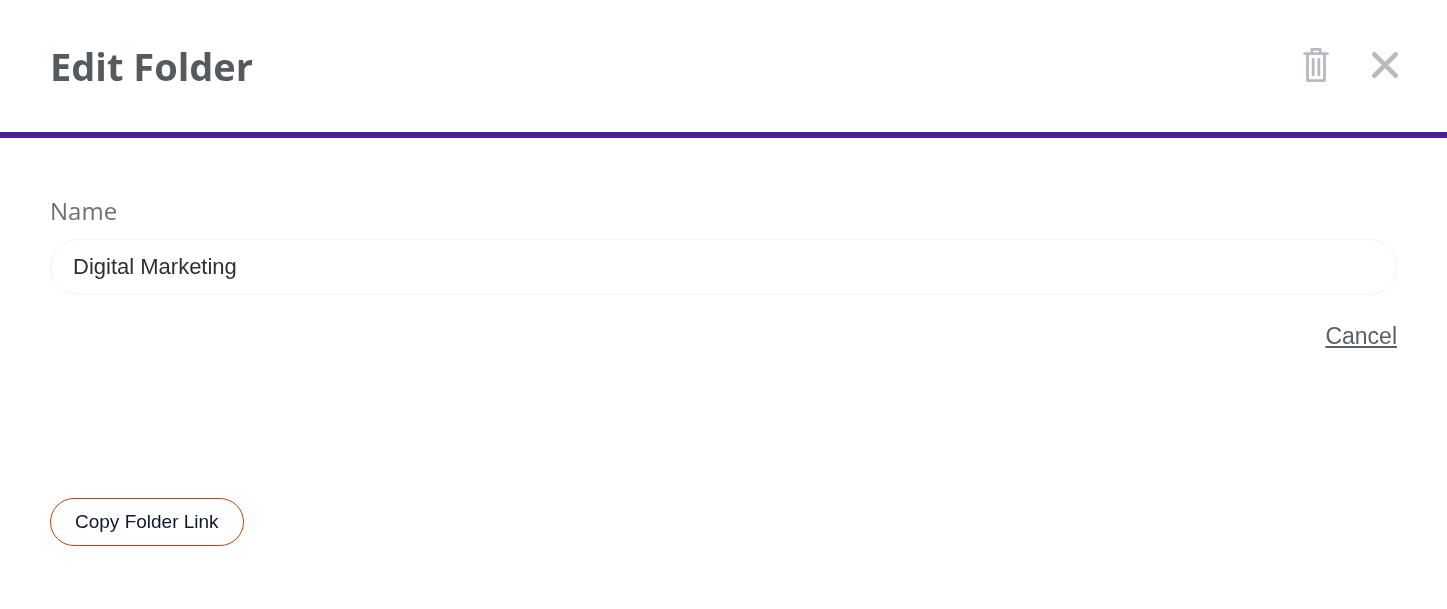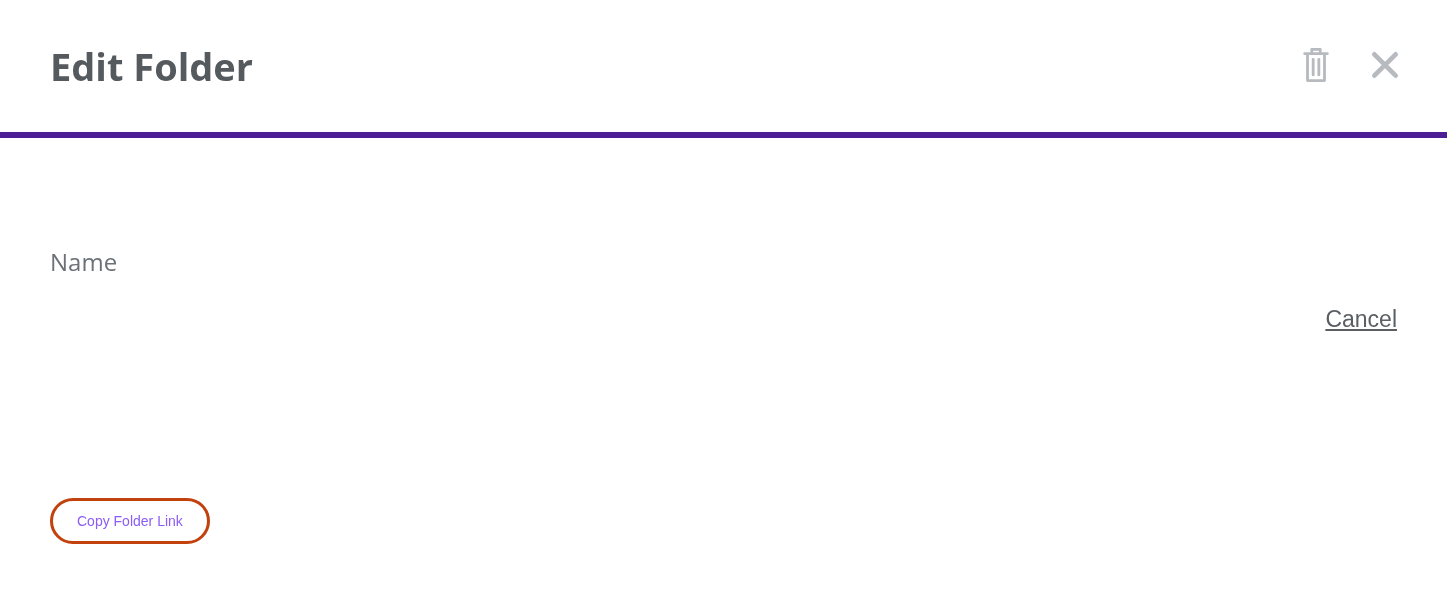--- a/index.html
+++ b/index.html
@@ -38,21 +38,21 @@
       padding: 0;
       display: flex;
       align-items: center;
       justify-content: center;
     }
     .icon-btn svg {
       fill: #b7bbbf;
       stroke: #b7bbbf;
     }
     .content {
-      padding: 107px 50px 40px 50px;
+      padding: 56px 50px 40px 50px;
     }
     .form-label {
       display: block;
       font-size: 24px;
       color: #6b7177;
       margin-bottom: 12px;
     }
     .form-input {
       width: 100%;
       font-size: 22px;
@@ -89,23 +89,23 @@
       border-radius: 28px;
       cursor: pointer;
     }
     .secondary-section {
       position: absolute;
       left: 50px;
       top: 498px;
     }
     .outline-btn {
       background: none;
-      border: 3px solid #c2410c;
-      color: #8b5cf6;
-      font-size: 14px;
+      border: 1px solid #c2410c;
+      color: #0f172a;
+      font-size: 19px;
       padding: 12px 24px;
       border-radius: 26px;
       cursor: pointer;
     }
   </style>
 </head>
 <body>
 
 <div class="header">
   <h1 class="header-title">Edit Folder</h1>
@@ -122,20 +122,21 @@
         <svg width="32" height="32" viewBox="0 0 24 24">
           <path d="M4 4 L20 20 M20 4 L4 20" stroke-width="3.5" fill="none" stroke-linecap="round"></path>
         </svg>
       </span>
     </button>
   </div>
 </div>
 
 <div class="content">
   <label class="form-label">Name</label>
+  <input class="form-input" type="text" value="Digital Marketing" style="">
   <div class="form-actions">
     <button class="link-btn">Cancel</button>
   </div>
 </div>
 
 <div class="secondary-section">
   <button class="outline-btn">Copy Folder Link</button>
 </div>
 
 </body></html>

